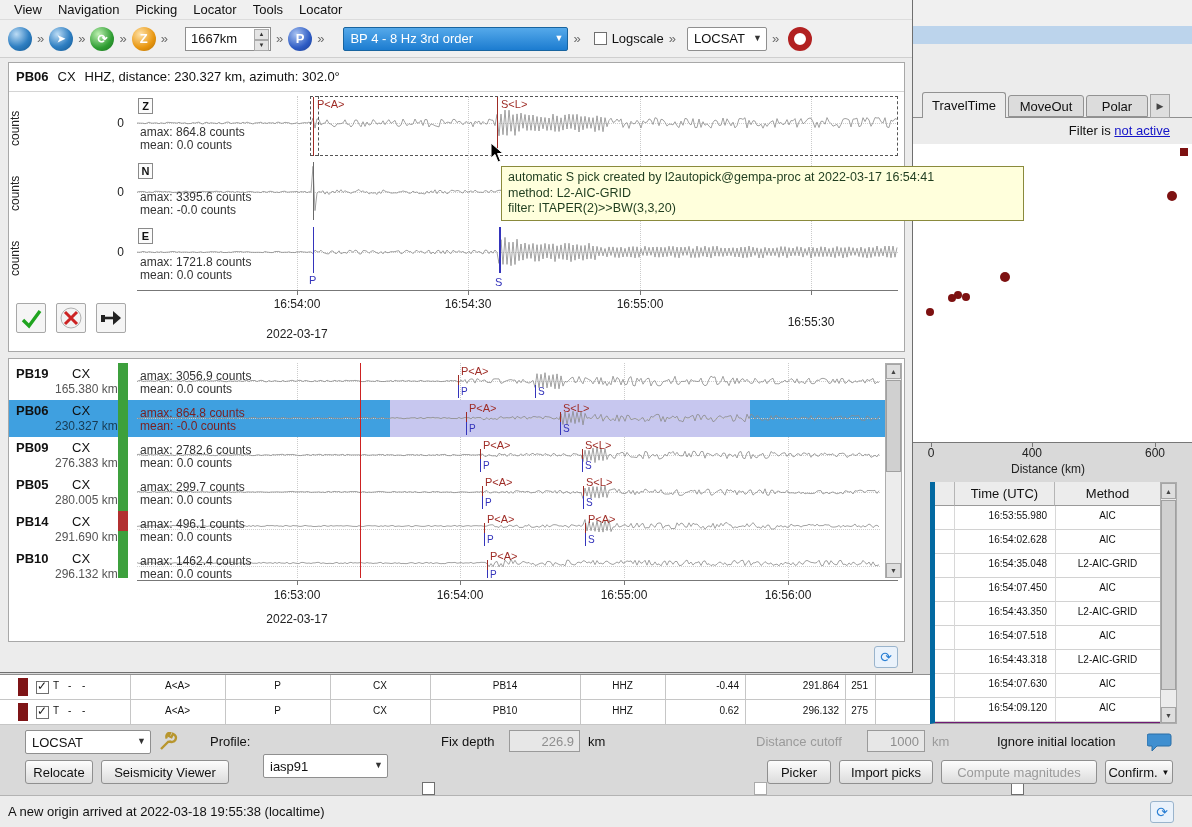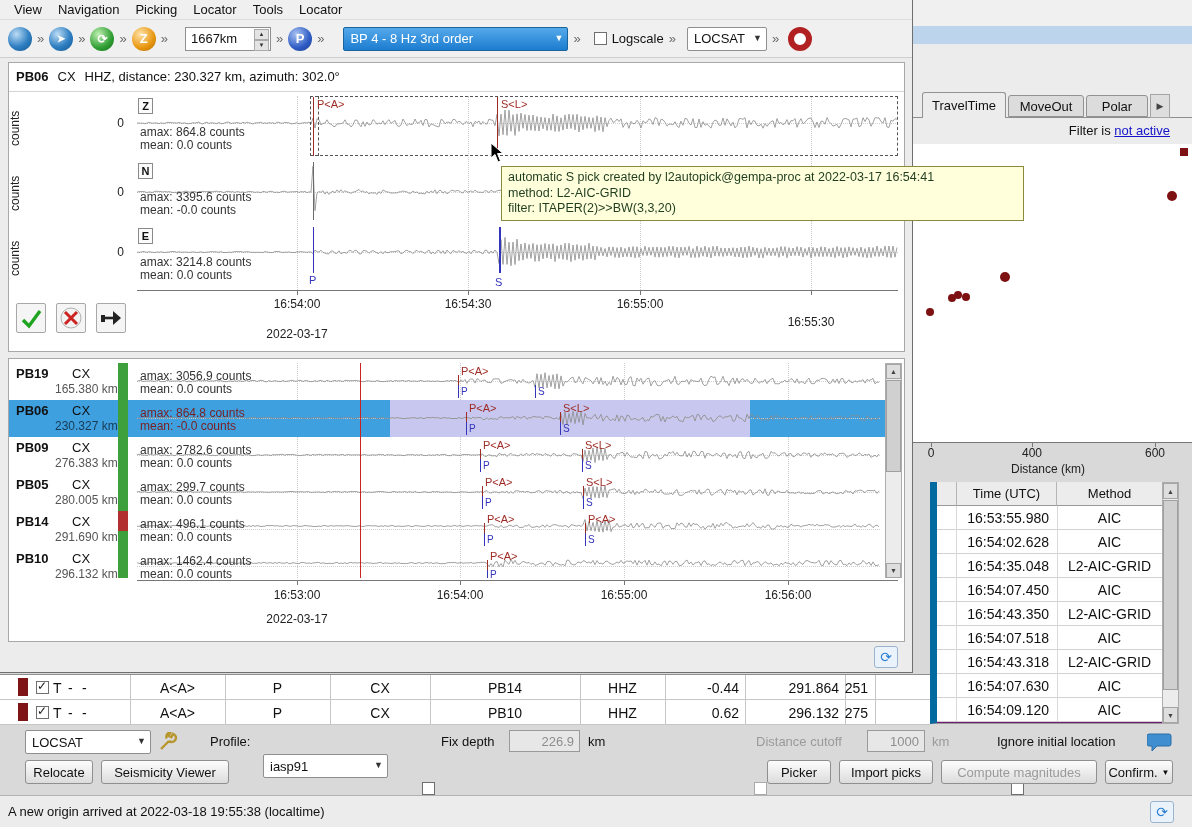--- a/index.html
+++ b/index.html
@@ -52,21 +52,21 @@
 .sbb{background:#dedede;border:1px solid #a5a5a5;text-align:center;color:#444}
 .thumb{background:#d0d0d0;border:1px solid #a0a0a0}
 
 .tab{border:1px solid #929292;background:#dcdcdc;display:flex;align-items:center;justify-content:center;font-size:13px;border-top-left-radius:3px;border-top-right-radius:3px}
 .tab.active{background:#ececec;z-index:2}
 .link{color:#1414c8;text-decoration:underline}
 .dot{position:absolute;background:#7d1111;border-radius:50%}
 .dot.sq{border-radius:0}
 .th{background:#ececec;font-size:13px;display:flex;align-items:center;justify-content:center;border-bottom:1px solid #9a9a9a}
 .tt-row{border-bottom:1px solid #d2d2d2;background:#fff}
-.cell{font-size:14px;white-space:nowrap}
+.cell{font-size:10px;white-space:nowrap}
 .colline{width:1px;background:#c6c6c6}
 
 .tooltip{left:501px;top:166px;width:523px;background:#ffffdc;border:1px solid #8a8a3c;z-index:50;padding:3px 6px;font-size:12.5px;line-height:15.5px;color:#1f3d1f}
 .btnq{background:linear-gradient(#fdfdfd,#dcdcdc);border:1px solid #8f8f8f;border-radius:3px;font-size:13px;display:flex;align-items:center;justify-content:center;white-space:nowrap}
 .btnq.dis{color:#9a9a9a}
 .inp{background:#e7e7e7;border:1px solid #9a9a9a;color:#8e8e8e;font-size:13px;text-align:right;padding:0 5px;display:flex;align-items:center;justify-content:flex-end}
 .lab{font-size:13px;white-space:nowrap}
 .lab.dis{color:#9a9a9a}
 svg{display:block}
 </style>
@@ -112,21 +112,21 @@
 <div class="a axisline" style="left:913px;top:442px;width:279px"></div>
 <div class="a tick" style="left:931px;top:443px"></div>
 <div class="a tick" style="left:1032px;top:443px"></div>
 <div class="a tick" style="left:1155px;top:443px"></div>
 <div class="a ticklab" style="left:921px;top:446px;width:20px">0</div>
 <div class="a ticklab" style="left:1017px;top:446px;width:30px">400</div>
 <div class="a ticklab" style="left:1140px;top:446px;width:30px">600</div>
 <div class="a ticklab" style="left:968px;top:462px;width:160px">Distance (km)</div>
 
 
-<div class="a" style="left:930px;top:482px;width:242px;height:242px;background:#701a75;border-left:7px solid #0369a1;border-bottom:1px solid #9a9a9a">
+<div class="a" style="left:930px;top:482px;width:242px;height:242px;background:#701a75;border-left:5px solid #0369a1;border-bottom:1px solid #9a9a9a">
   <div class="a th" style="left:0;top:0;width:20px;height:24px;border-right:1px solid #b5b5b5"></div>
   <div class="a th" style="left:20px;top:0;width:100px;height:24px;border-right:1px solid #b5b5b5">Time (UTC)</div>
   <div class="a th" style="left:120px;top:0;width:105px;height:24px">Method</div>
   <div id="tt-rows" class="a" style="left:0;top:24px;width:225px;height:218px">
       <div class="tt-row" style="position: absolute; left: 0px; top: 0px; width: 225px; height: 24px;">
         <span class="a" style="left:19px;top:0;width:1px;height:24px;background:#d8d8d8"></span>
         <span class="a cell" style="left:20px;top:4px;width:92px;text-align:right">16:53:55.980</span>
         <span class="a" style="left:120px;top:0;width:1px;height:24px;background:#d8d8d8"></span>
         <span class="a cell" style="left:120px;top:4px;width:105px;text-align:center">AIC</span>
       </div>
@@ -374,21 +374,21 @@
     </svg>
 
   <div class="a chanbox" style="left:138px;top:98px">Z</div>
   <div class="a chanbox" style="left:138px;top:163px">N</div>
   <div class="a chanbox" style="left:138px;top:228px">E</div>
 
   <div class="a amax" style="left:140px;top:125px">amax: 864.8 counts</div>
   <div class="a amax" style="left:140px;top:138px">mean: 0.0 counts</div>
   <div class="a amax" style="left:140px;top:190px">amax: 3395.6 counts</div>
   <div class="a amax" style="left:140px;top:203px">mean: -0.0 counts</div>
-  <div class="a amax" style="left:140px;top:255px">amax: 3214.8 counts</div>
+  <div class="a amax" style="left:140px;top:255px">amax: 1721.8 counts</div>
   <div class="a amax" style="left:140px;top:268px">mean: 0.0 counts</div>
 
   <div class="a" style="left:310px;top:96px;width:588px;height:60px;border:1px dashed #555"></div>
   <div class="a" style="left:318px;top:96px;height:60px;border-left:1px dashed #555"></div>
 
   <div class="a rline" style="left:313px;top:97px;height:59px"></div>
   <span class="a plabel" style="left:317px;top:98px">P&lt;A&gt;</span>
   <div class="a rline" style="left:497px;top:97px;height:59px"></div>
   <span class="a plabel" style="left:501px;top:98px">S&lt;L&gt;</span>
   <div class="a" style="left:313px;top:162px;width:1px;height:58px;background:#6a6a6a"></div>

